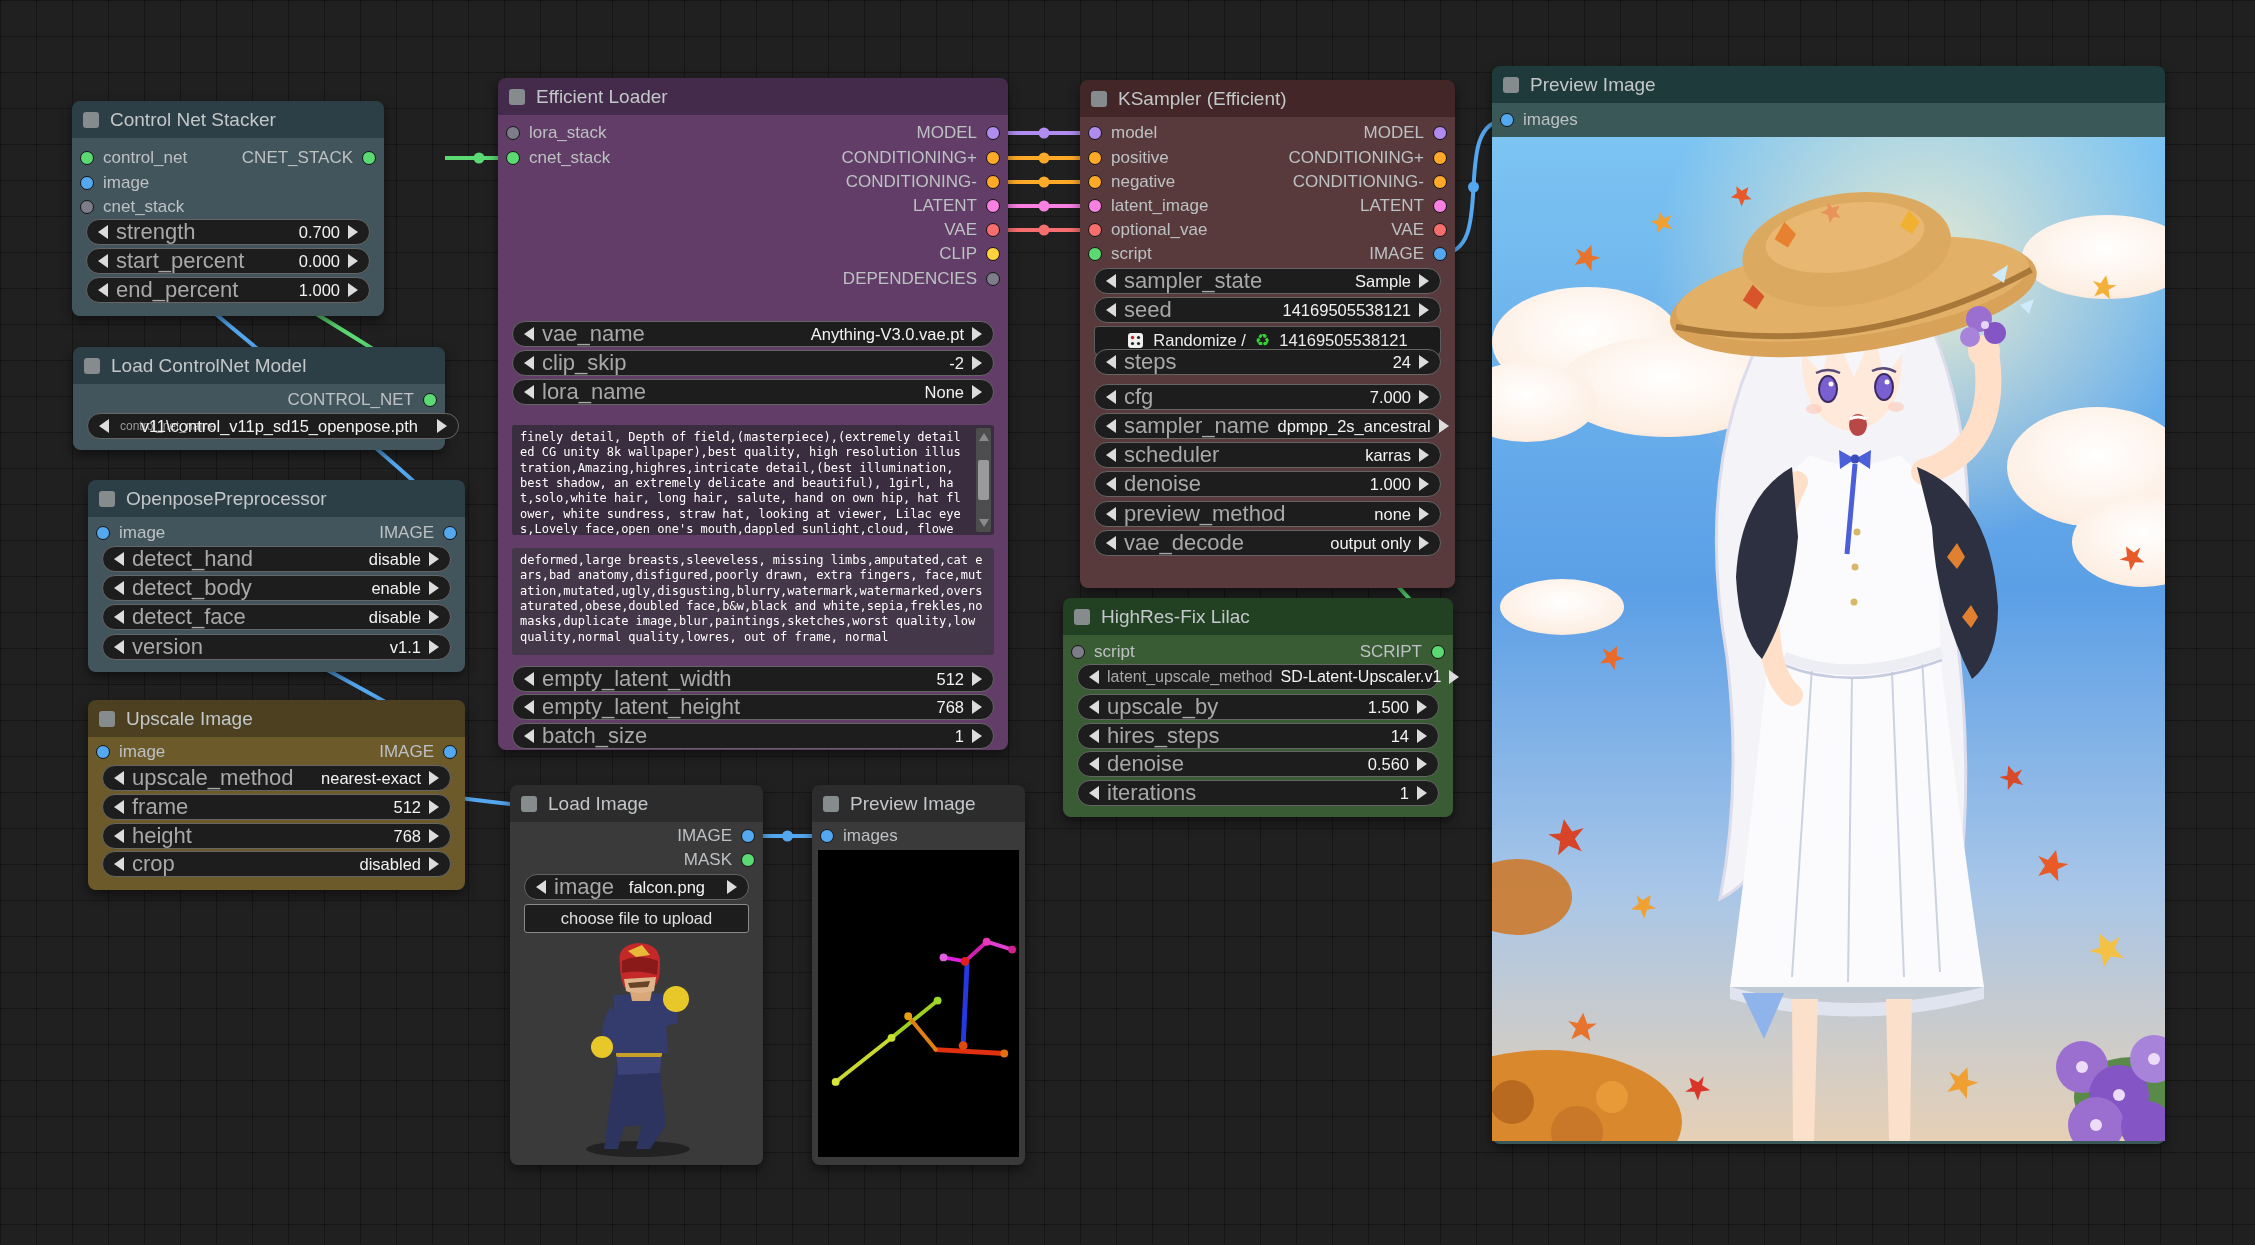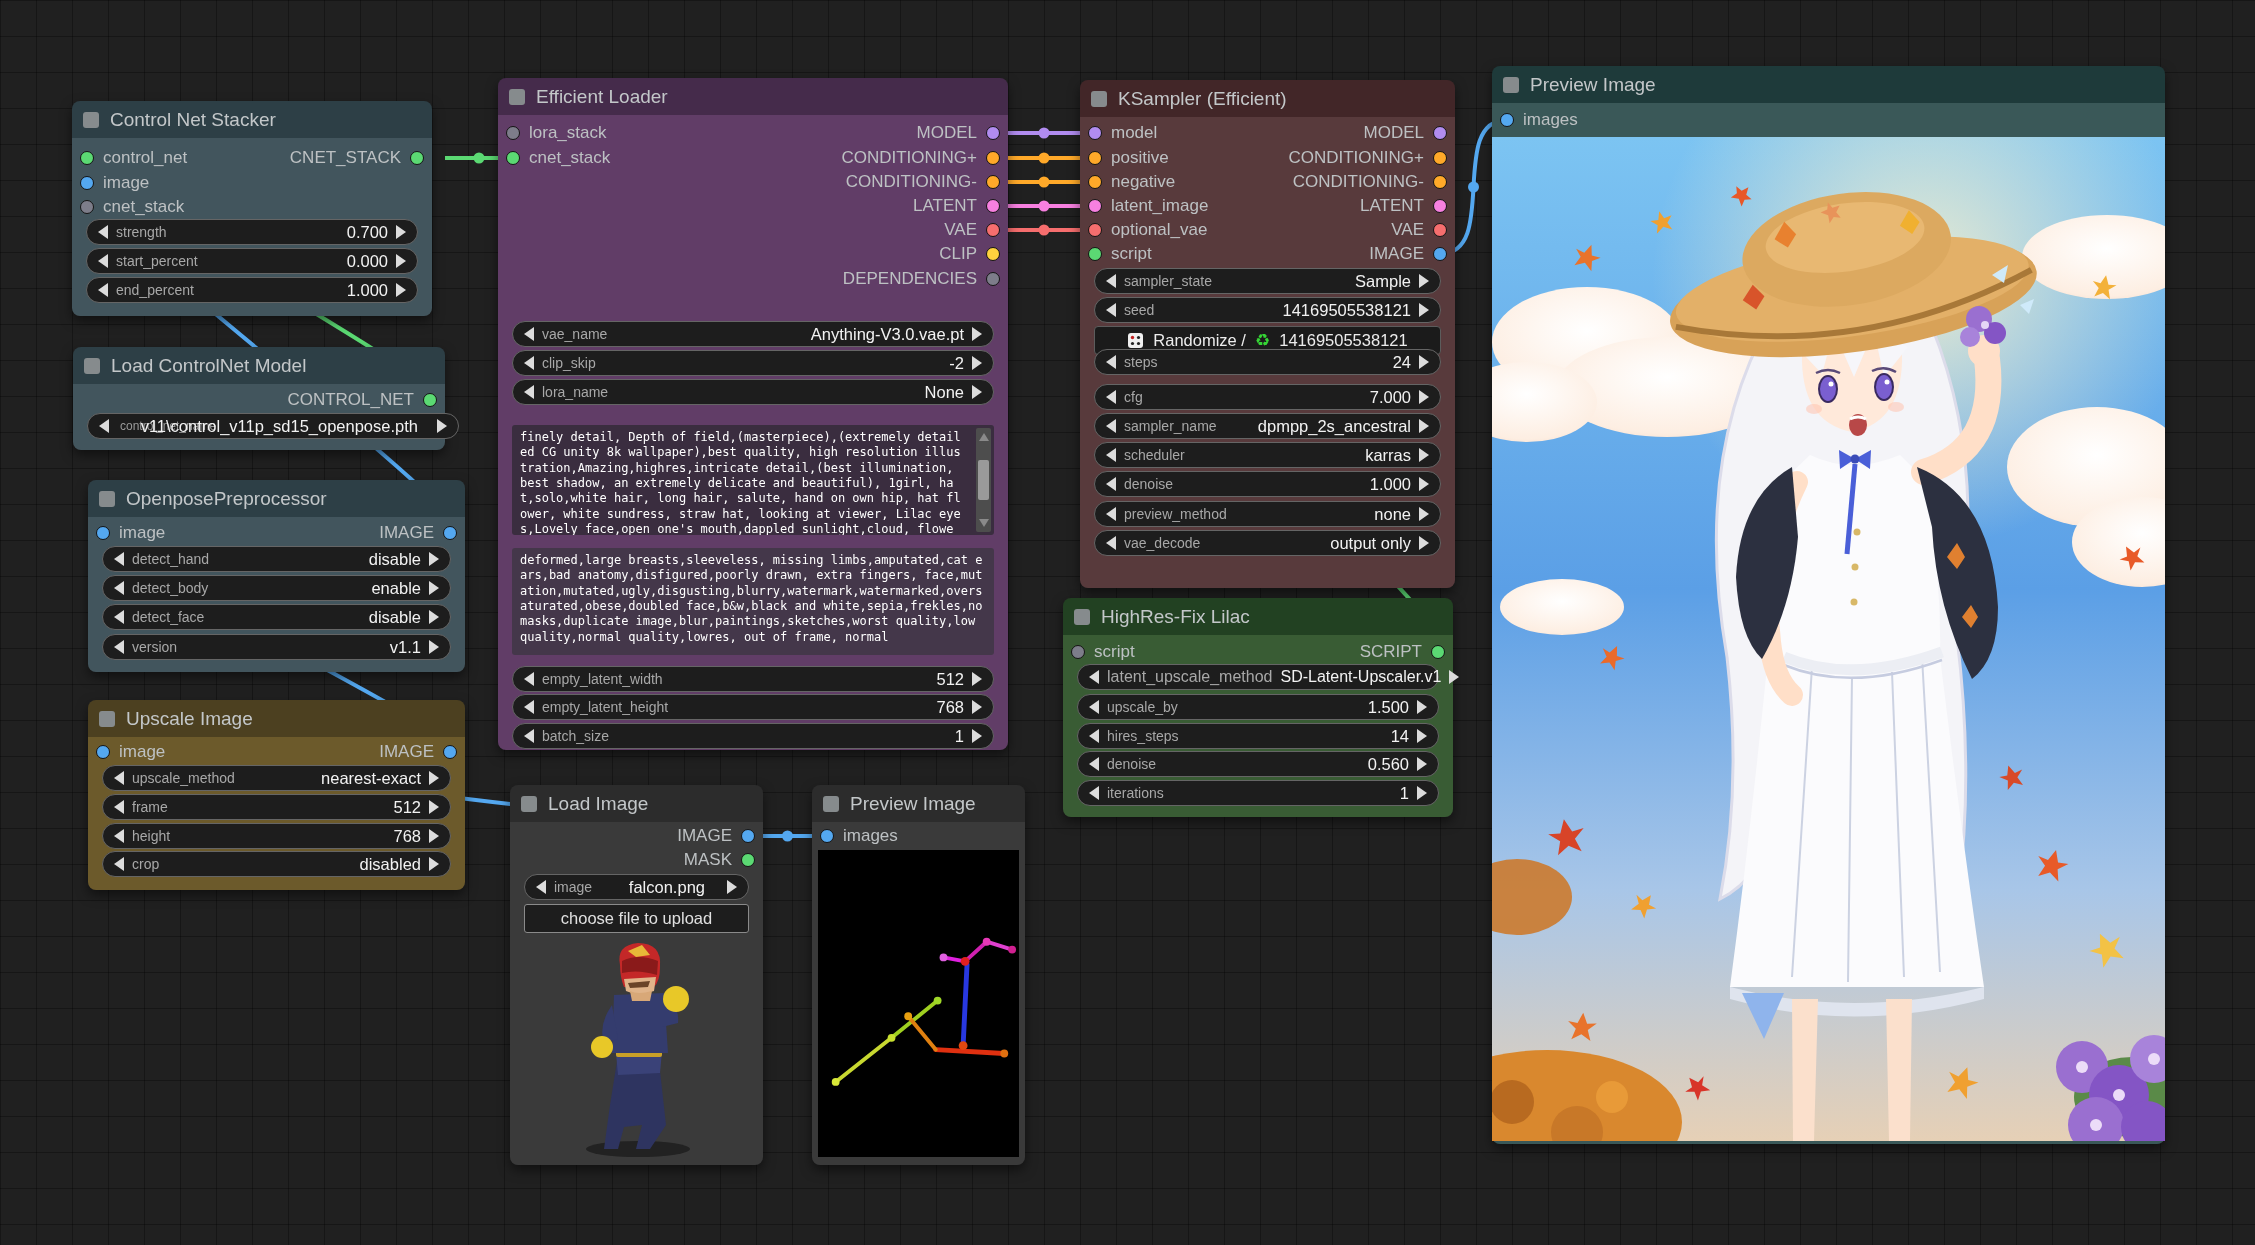--- a/index.html
+++ b/index.html
@@ -30,21 +30,21 @@
   .prow.in{left:8px;} .prow.out{right:8px;flex-direction:row-reverse;}
   .plbl{font-size:17px;color:#bdc1c3;white-space:nowrap;}
   .dot{width:14px;height:14px;border-radius:50%;box-sizing:border-box;border:1.5px solid #141414;flex:0 0 auto;}
   .c-green{background:#5bd973;} .c-blue{background:#54a8f0;} .c-gray{background:#7d7d8a;}
   .c-purple{background:#b18cf0;} .c-orange{background:#ffa929;} .c-pink{background:#f780e0;}
   .c-red{background:#f66e6e;} .c-yellow{background:#ffd23e;}
   
   .widget{position:absolute;left:14px;right:14px;height:26px;background:#1d1d1d;
     border:1px solid #656565;border-radius:13px;display:flex;align-items:center;
     padding:0 11px;box-sizing:border-box;gap:8px;}
-  .wl{font-size:14px;color:#a8a8a8;white-space:nowrap;}
+  .wl{font-size:22px;color:#a8a8a8;white-space:nowrap;}
   .wv{font-size:16.5px;color:#f2f2f2;white-space:nowrap;margin-left:auto;}
   .arl{width:0;height:0;border-top:7px solid transparent;border-bottom:7px solid transparent;border-right:10px solid #dcdcdc;flex:0 0 auto;}
   .arr{width:0;height:0;border-top:7px solid transparent;border-bottom:7px solid transparent;border-left:10px solid #dcdcdc;flex:0 0 auto;}
   .tight .wl,.tight .wv{font-size:16px;}
   
   .btnrow{position:absolute;left:14px;right:14px;height:27px;background:#1d1d1d;
     border:1px solid #8a8a8a;border-radius:3px;display:flex;align-items:center;justify-content:center;}
   .btnrow span{font-size:16.5px;color:#e0e0e0;}
   .rndrow{position:absolute;left:14px;right:14px;height:27px;background:#1b1b1b;
     border:1px solid #5c5c5c;border-radius:4px;display:flex;align-items:center;justify-content:center;gap:9px;}
@@ -94,21 +94,21 @@
       <path d="M993,206 C1053,206 1035,206 1095,206" stroke="#f780e0" stroke-width="4" fill="none"></path>
       <circle cx="1044" cy="206" r="5.5" fill="#f780e0"></circle>
       <path d="M993,230 C1053,230 1035,230 1095,230" stroke="#f66e6e" stroke-width="4" fill="none"></path>
       <circle cx="1044" cy="230" r="5.5" fill="#f66e6e"></circle>
       <path d="M1438,652 C1498,652 1035,254 1095,254" stroke="#5bd973" stroke-width="4" fill="none"></path>
       <circle cx="1266.5" cy="453" r="5.5" fill="#5bd973"></circle>
       <path d="M1440,254 C1500,254 1447,120 1507,120" stroke="#54a8f0" stroke-width="4" fill="none"></path>
       <circle cx="1473.5" cy="187" r="5.5" fill="#54a8f0"></circle>
     </svg>
 
-<div class="node slate" style="left:72px;top:101px;width:360px;height:215px">
+<div class="node slate" style="left:72px;top:101px;width:312px;height:215px">
   <div class="nb"></div>
   <div class="nh">
     <span class="tbox"></span>
     <span class="ttl">Control Net Stacker</span>
   </div>
   <div class="prow in" style="top:44px">
         <span class="dot c-green"></span>
         <span class="plbl">control_net</span>
       </div>
   <div class="prow in" style="top:69px">

